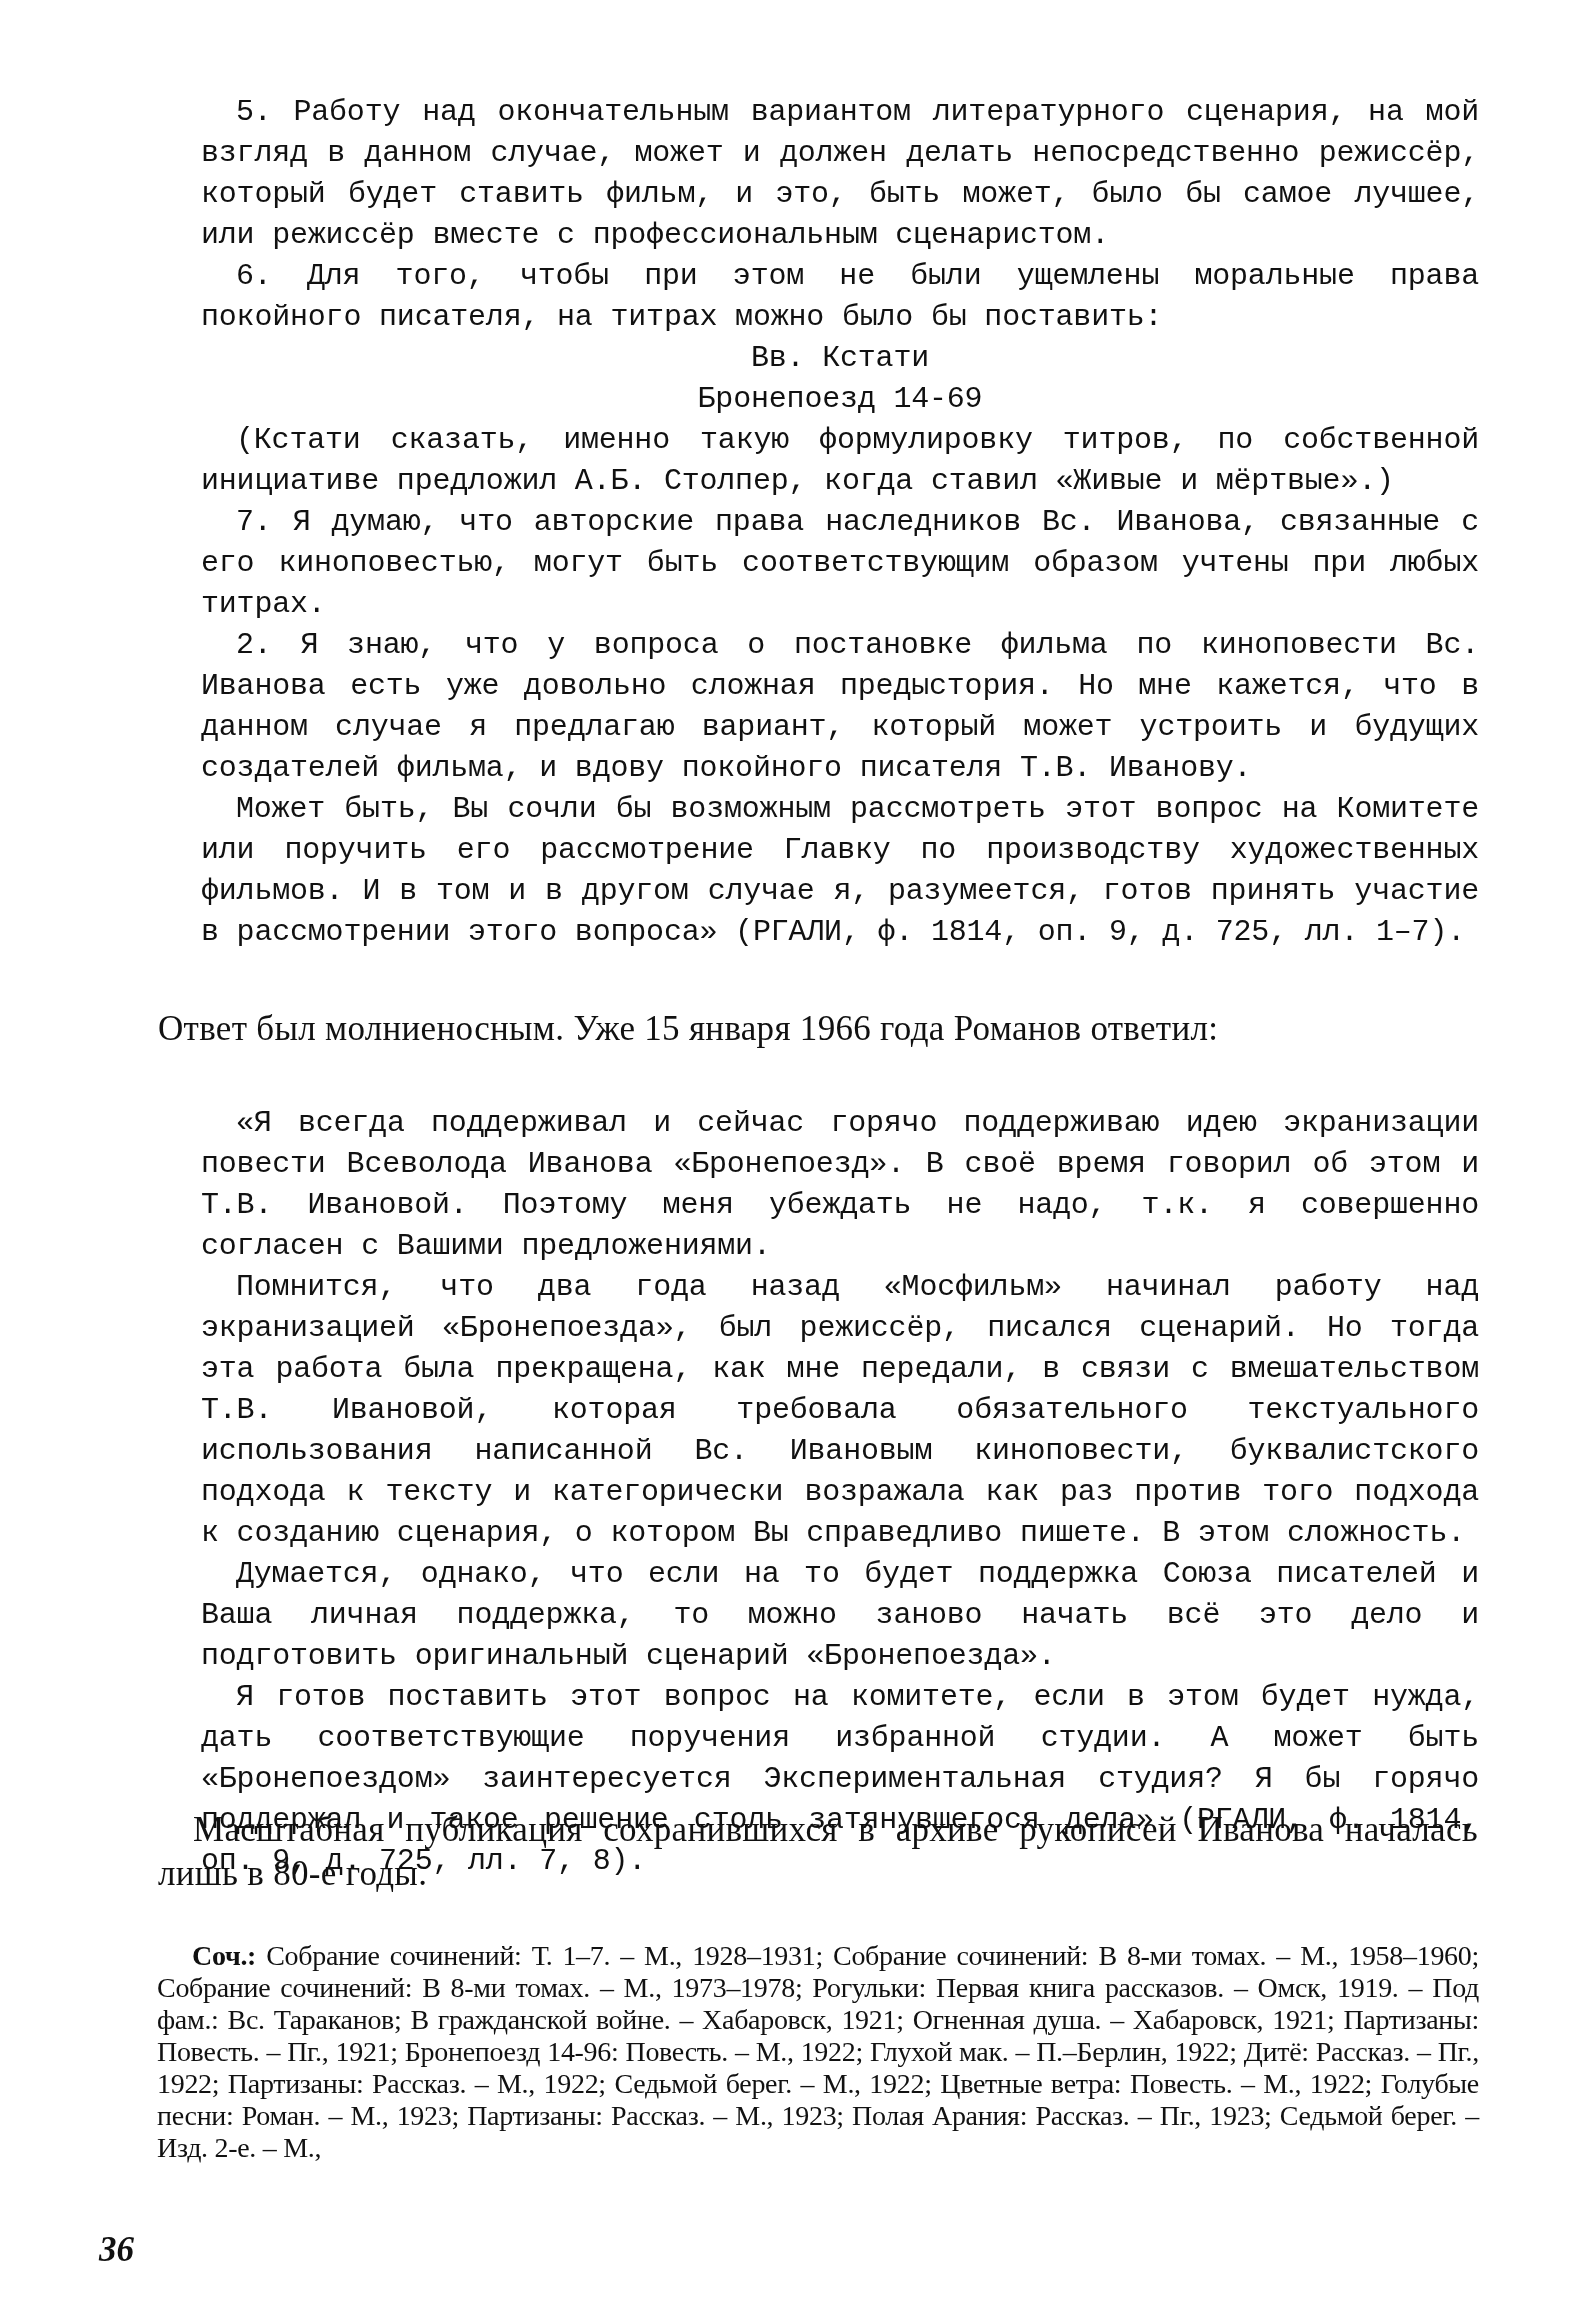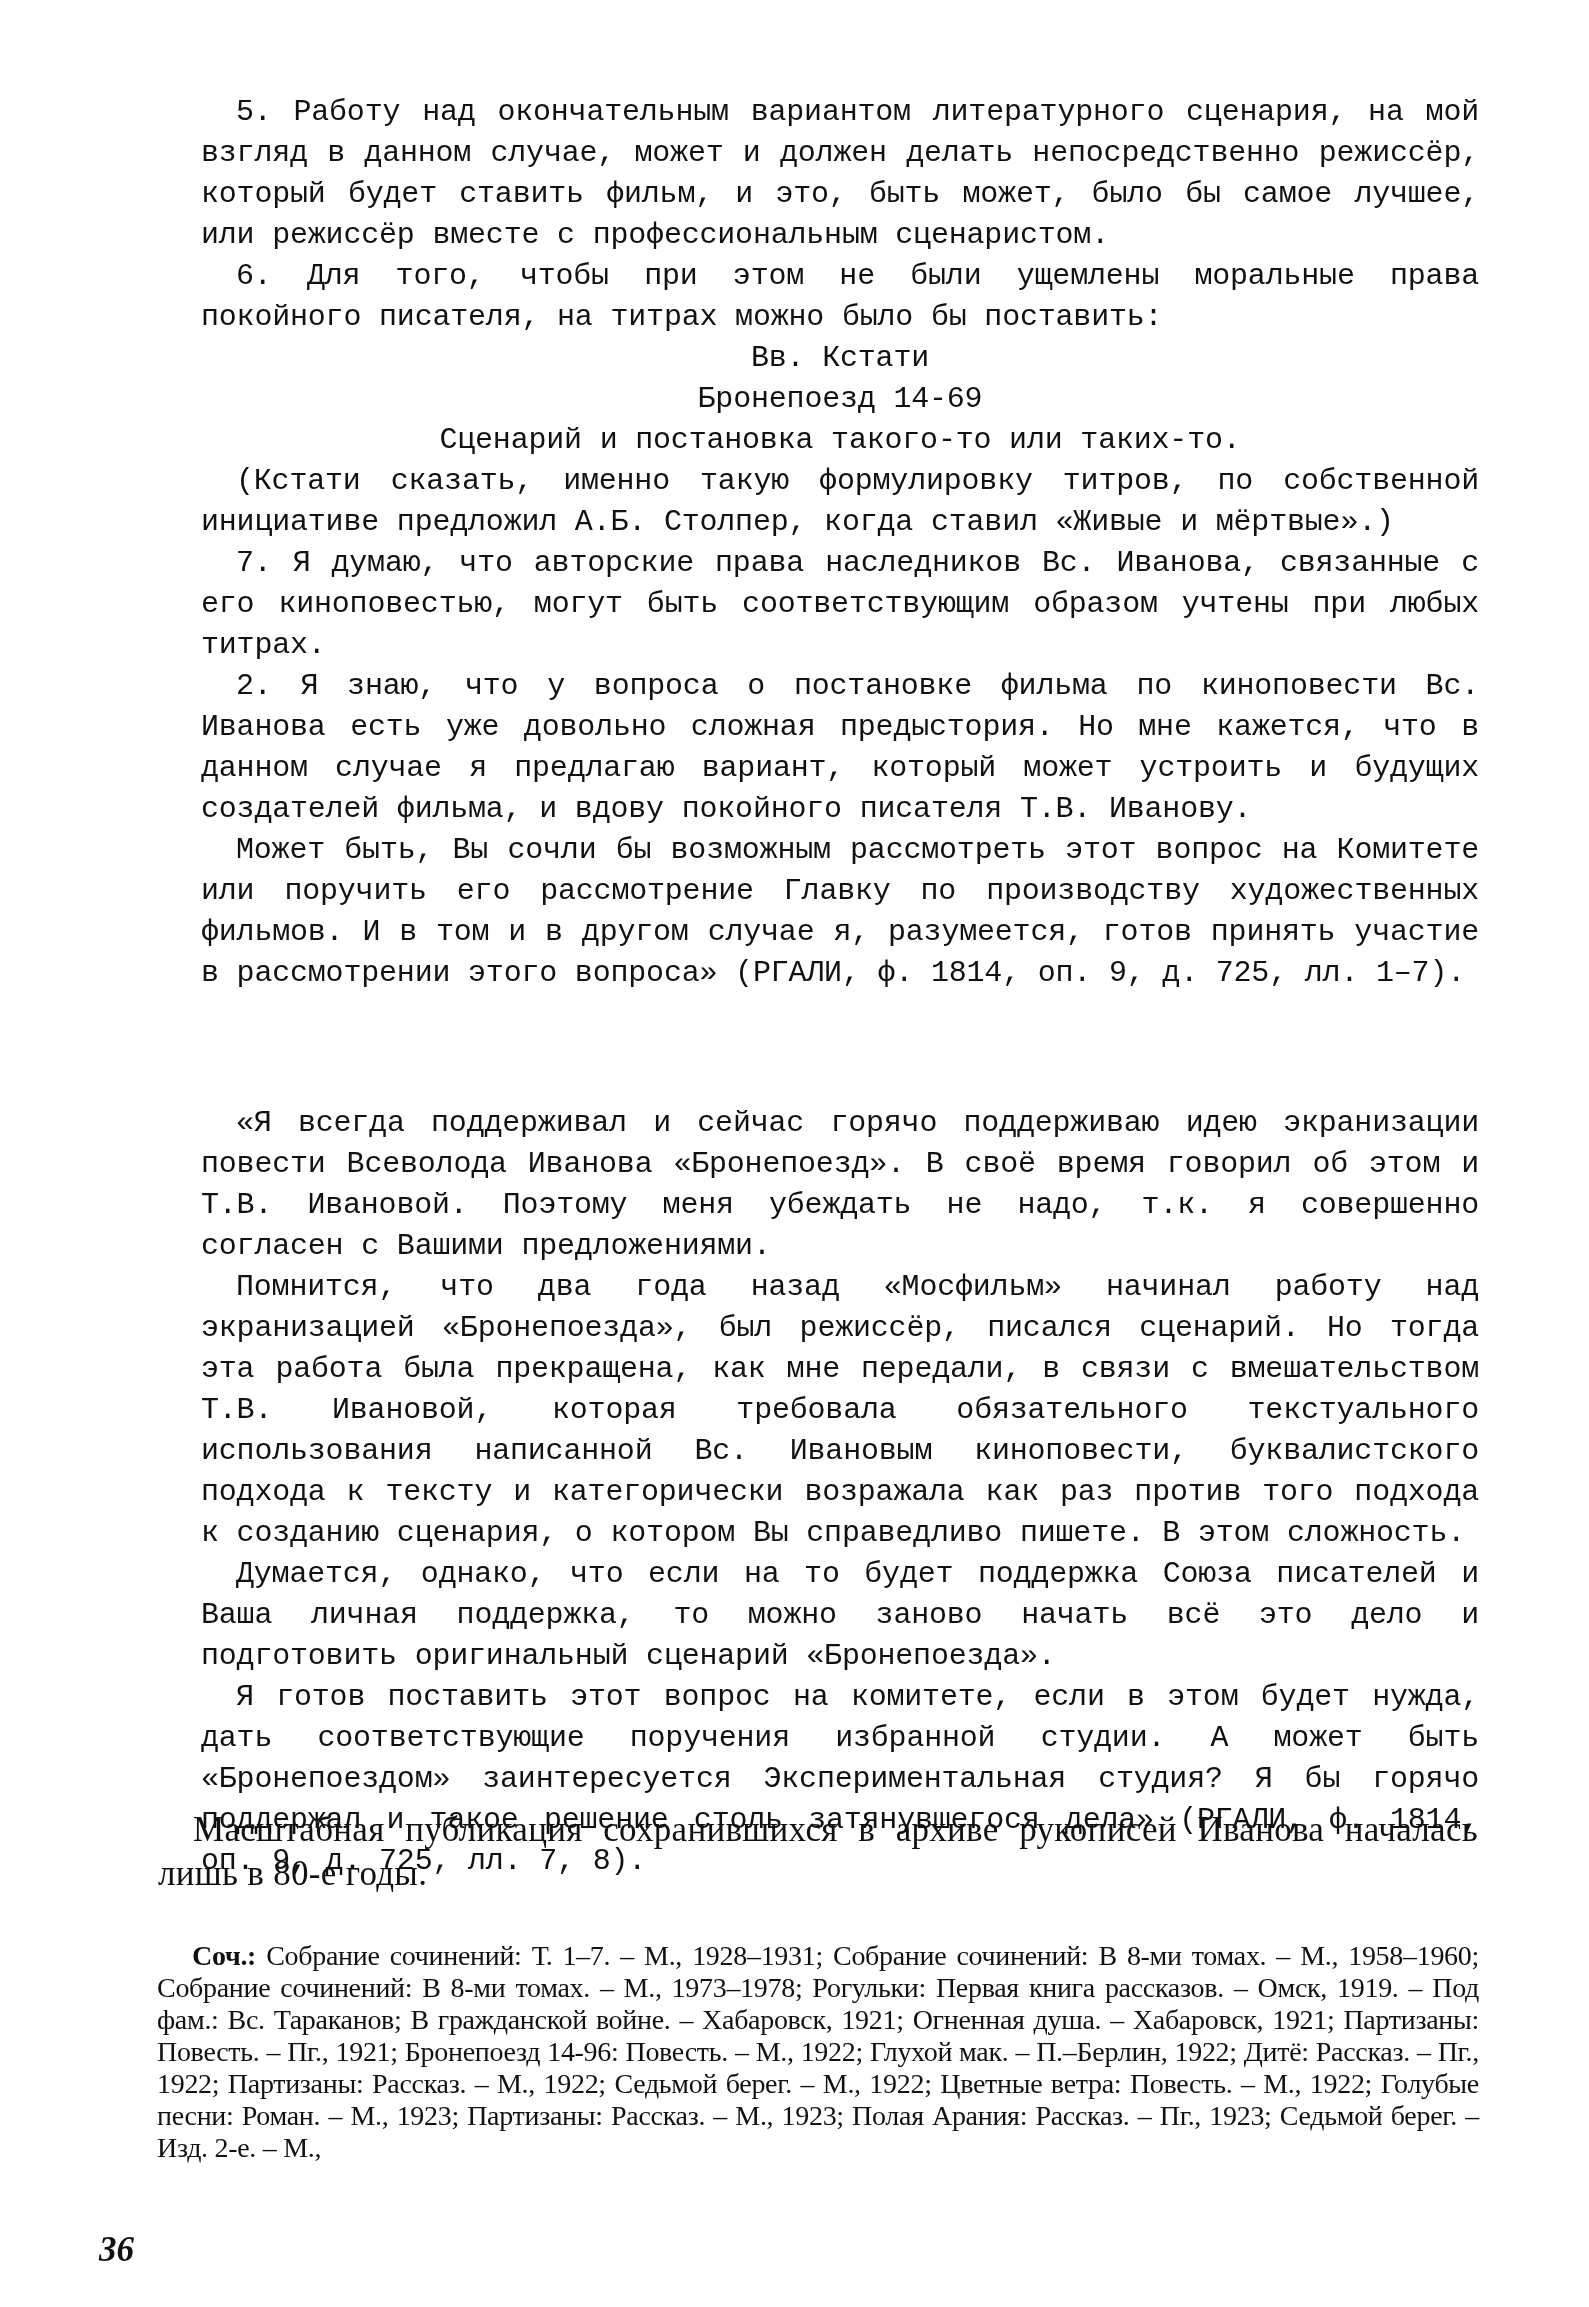--- a/index.html
+++ b/index.html
@@ -68,27 +68,27 @@
 </head>
 <body>
 
 <div class="page">
 
   <div class="quote-block" style="top:92px;">
     <p>5. Работу над окончательным вариантом литературного сценария, на мой взгляд в данном случае, может и должен делать непосредственно режиссёр, который будет ставить фильм, и это, быть может, было бы самое лучшее, или режиссёр вместе с профессиональным сценаристом.</p>
     <p>6. Для того, чтобы при этом не были ущемлены моральные права покойного писателя, на титрах можно было бы поставить:</p>
     <p class="center">Вв. Кстати</p>
     <p class="center">Бронепоезд 14-69</p>
-    <p class="center">Сценарий и постановка такого-то или таких-то.</p>
     <p>(Кстати сказать, именно такую формулировку титров, по собственной инициативе предложил А.Б. Столпер, когда ставил «Живые и мёртвые».)</p>
     <p>7. Я думаю, что авторские права наследников Вс. Иванова, связанные с его киноповестью, могут быть соответствующим образом учтены при любых титрах.</p>
     <p>2. Я знаю, что у вопроса о постановке фильма по киноповести Вс. Иванова есть уже довольно сложная предыстория. Но мне кажется, что в данном случае я предлагаю вариант, который может устроить и будущих создателей фильма, и вдову покойного писателя Т.В. Иванову.</p>
     <p>Может быть, Вы сочли бы возможным рассмотреть этот вопрос на Комитете или поручить его рассмотрение Главку по производству художественных фильмов. И в том и в другом случае я, разумеется, готов принять участие в рассмотрении этого вопроса» (РГАЛИ, ф. 1814, оп. 9, д. 725, лл. 1–7).</p>
   </div>
 
+  <div class="narrative" style="top:1007px;">Ответ был молниеносным. Уже 15 января 1966 года Романов ответил:</div>
 
   <div class="quote-block" style="top:1103px;">
     <p>«Я всегда поддерживал и сейчас горячо поддерживаю идею экранизации повести Всеволода Иванова «Бронепоезд». В своё время говорил об этом и Т.В. Ивановой. Поэтому меня убеждать не надо, т.к. я совершенно согласен с Вашими предложениями.</p>
     <p>Помнится, что два года назад «Мосфильм» начинал работу над экранизацией «Бронепоезда», был режиссёр, писался сценарий. Но тогда эта работа была прекращена, как мне передали, в связи с вмешательством Т.В. Ивановой, которая требовала обязательного текстуального использования написанной Вс. Ивановым киноповести, буквалистского подхода к тексту и категорически возражала как раз против того подхода к созданию сценария, о котором Вы справедливо пишете. В этом сложность.</p>
     <p>Думается, однако, что если на то будет поддержка Союза писателей и Ваша личная поддержка, то можно заново начать всё это дело и подготовить оригинальный сценарий «Бронепоезда».</p>
     <p>Я готов поставить этот вопрос на комитете, если в этом будет нужда, дать соответствующие поручения избранной студии. А может быть «Бронепоездом» заинтересуется Экспериментальная студия? Я бы горячо поддержал и такое решение столь затянувшегося дела» (РГАЛИ, ф. 1814, оп. 9, д. 725, лл. 7, 8).</p>
   </div>
 
   <div class="narrative indented" style="top:1808px;">Масштабная публикация сохранившихся в архиве рукописей Иванова началась лишь в 80-е годы.</div>
 

